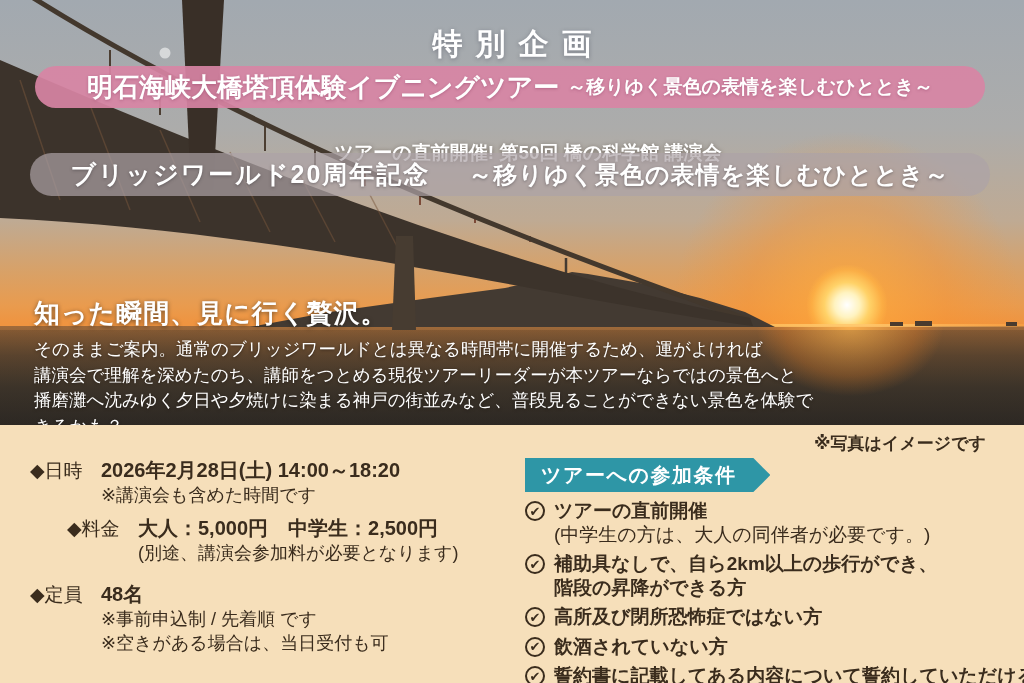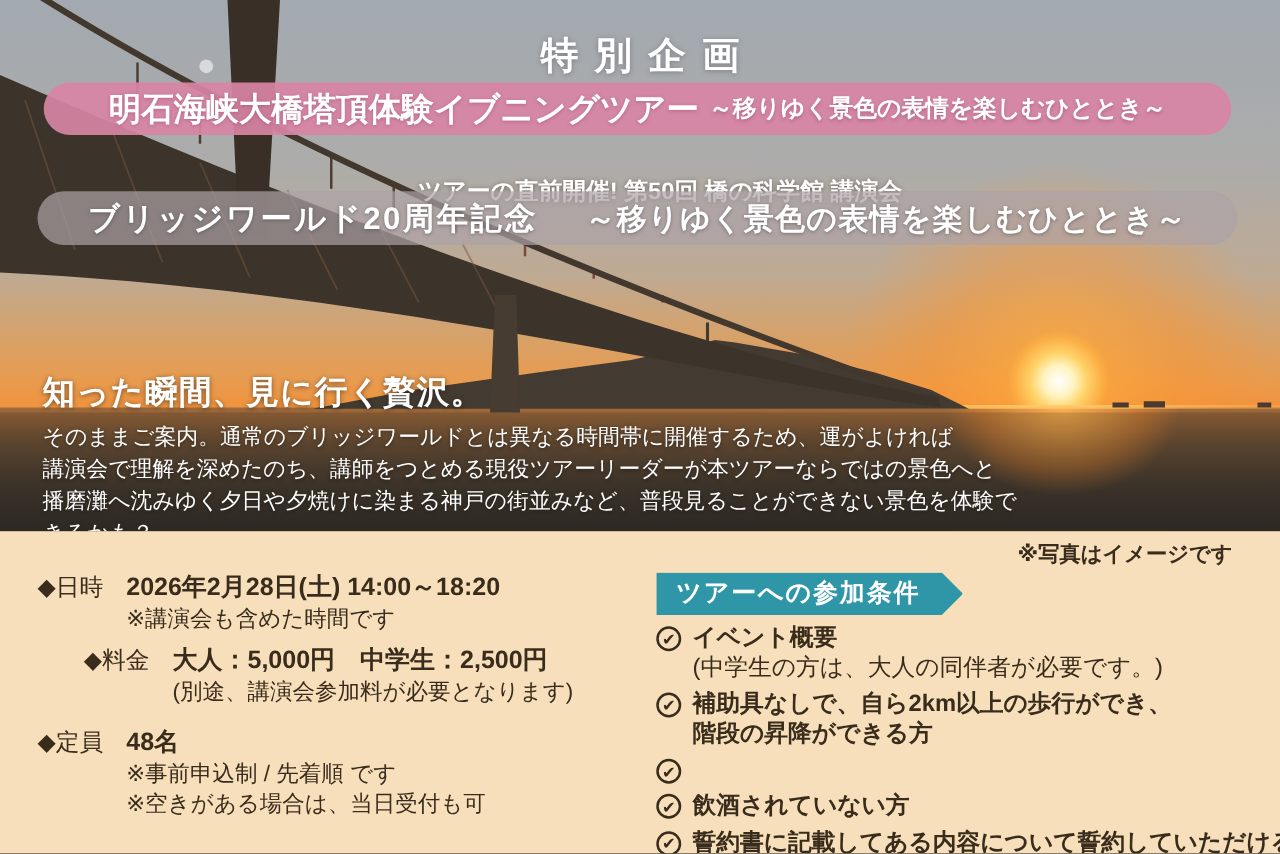--- a/index.html
+++ b/index.html
@@ -223,35 +223,38 @@
           </div>
         </div>
       </div>
 
       <div class="col-right">
         <div class="section-header header-conditions">ツアーへの参加条件</div>
 
         <div class="cond-item">
           <span class="check-circle">✔</span>
           <div class="cond-lines">
-            <div>イベント概要</div>
+            <div>ツアーの直前開催</div>
             <div class="cond-sub">(中学生の方は、大人の同伴者が必要です。)</div>
           </div>
         </div>
 
         <div class="cond-item">
           <span class="check-circle">✔</span>
           <div class="cond-lines">
             <div>補助具なしで、自ら2km以上の歩行ができ、</div>
             <div>階段の昇降ができる方</div>
           </div>
         </div>
 
         <div class="cond-item">
           <span class="check-circle">✔</span>
+          <div class="cond-lines">
+            <div>高所及び閉所恐怖症ではない方</div>
+          </div>
         </div>
 
         <div class="cond-item">
           <span class="check-circle">✔</span>
           <div class="cond-lines">
             <div>飲酒されていない方</div>
           </div>
         </div>
 
         <div class="cond-item">

